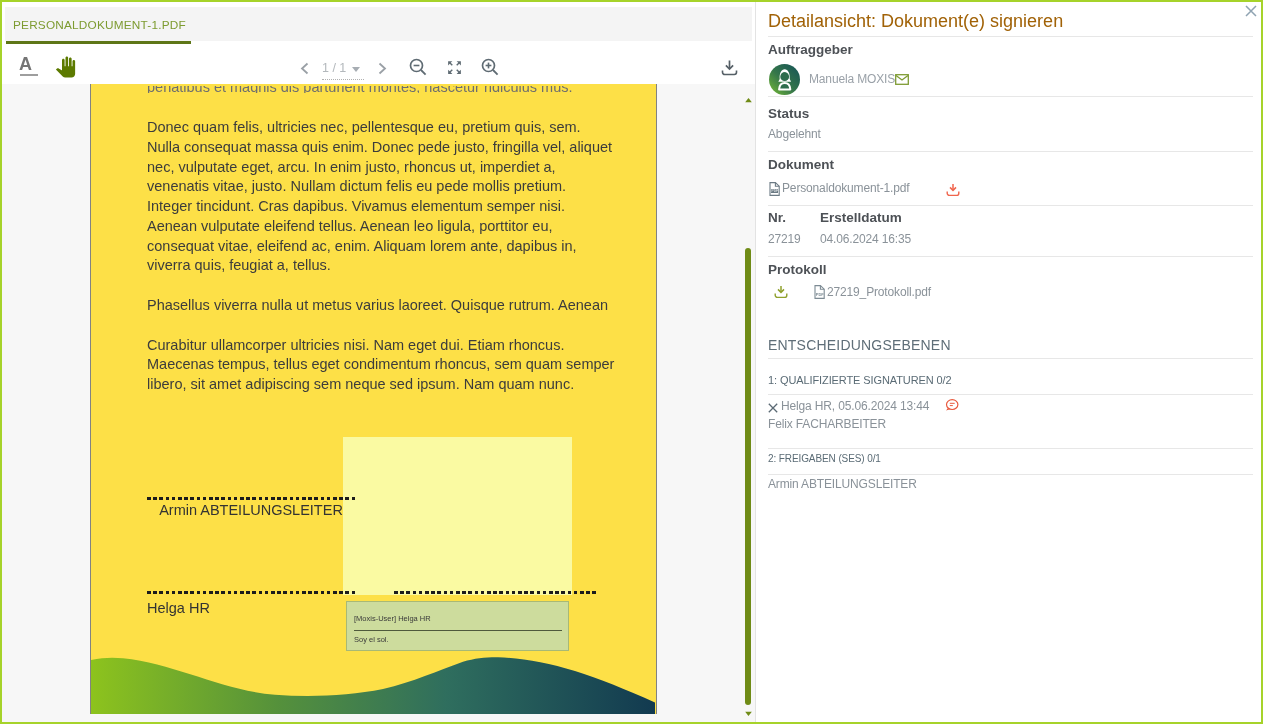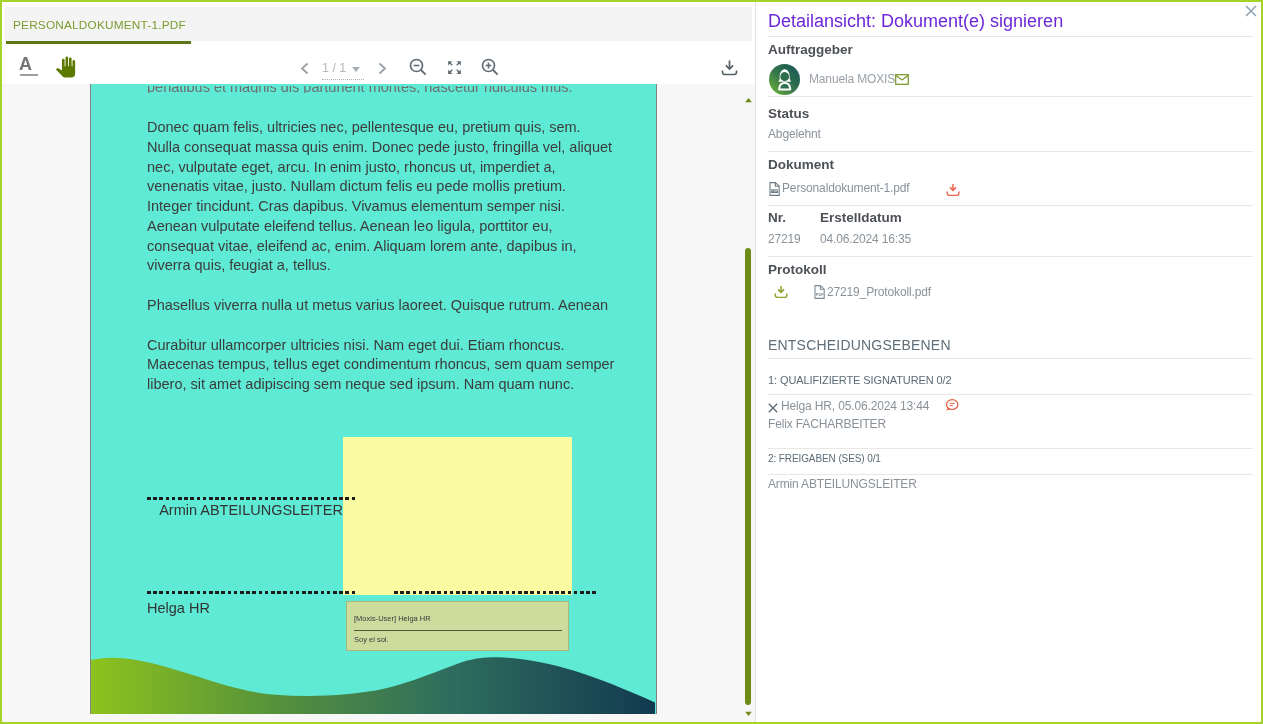--- a/index.html
+++ b/index.html
@@ -49,21 +49,21 @@
     <line x1="12" y1="12" x2="16.6" y2="16.6" stroke="#5f6b73" stroke-width="1.8"></line>
   </svg>
 
 <svg class="abs" style="left:721px;top:59px" width="17" height="17" viewBox="0 0 17 17">
     <path d="M8.5,1.5 v8" stroke="#555f66" stroke-width="1.7" fill="none"></path>
     <path d="M4.9,6.4 L8.5,10 L12.1,6.4" stroke="#555f66" stroke-width="1.7" fill="none"></path>
     <path d="M1.5,11.5 v1.8 a2.2,2.2 0 0 0 2.2,2.2 h9.6 a2.2,2.2 0 0 0 2.2,-2.2 v-1.8" stroke="#555f66" stroke-width="1.6" fill="none"></path>
   </svg>
 
 <div class="abs" id="docarea" style="left:2px;top:84px;width:753px;height:638px;background:#f7f7f7;overflow:hidden">
-  <div class="abs" id="page" style="left:88px;top:0;width:567px;height:630px;background:#5eead4;border-left:1.5px solid #828282;border-right:1.5px solid #828282;box-sizing:border-box;overflow:hidden">
+  <div class="abs" id="page" style="left:88px;top:0;width:567px;height:630px;background:#fde047;border-left:1.5px solid #828282;border-right:1.5px solid #828282;box-sizing:border-box;overflow:hidden">
 
     <div class="abs" style="left:56px;top:2.2px;width:470px;height:7px;overflow:hidden">
       <div style="margin-top:-6.6px;line-height:14.5px;font-size:14.5px;color:#6e6e6e;white-space:nowrap">penatibus et magnis dis parturient montes, nascetur ridiculus mus.</div>
     </div>
 
     <div class="abs" id="doctext" style="left:56px;top:-5.7px;width:470px;font-size:14.5px;line-height:19.8px;color:#3c3c3c;white-space:nowrap">
       <div>&nbsp;</div>
       <div>&nbsp;</div>
       <div>Donec quam felis, ultricies nec, pellentesque eu, pretium quis, sem.</div>
       <div>Nulla consequat massa quis enim. Donec pede justo, fringilla vel, aliquet</div>
@@ -112,21 +112,21 @@
       <polygon points="4,0 8,5 0,5" fill="#6f8b16"></polygon>
     </svg>
   <div class="abs" style="left:743px;top:164px;width:6px;height:457px;border-radius:3px;background:#6f8b16"></div>
   <svg class="abs" style="left:743px;top:627px" width="7" height="5" viewBox="0 0 8 6">
       <polygon points="0,1 8,1 4,6" fill="#6f8b16"></polygon>
     </svg>
 </div>
 
 <div class="abs" style="left:755px;top:2px;width:1px;height:720px;background:#e3e3e3"></div>
 
-<div class="abs" style="left:768px;top:10.5px;font-size:18px;color:#6d28d9">Detailansicht: Dokument(e) signieren</div>
+<div class="abs" style="left:768px;top:10.5px;font-size:18px;color:#a16207">Detailansicht: Dokument(e) signieren</div>
 <svg class="abs" style="left:1245px;top:5px" width="12" height="12" viewBox="0 0 12 12">
     <path d="M1,1 L11,11 M11,1 L1,11" stroke="#8fa3b2" stroke-width="1.5"></path>
   </svg>
 <div class="sep" style="left:768px;top:36px;width:485px"></div>
 
 <div class="lbl" style="left:768px;top:42px">Auftraggeber</div>
 <svg class="abs" style="left:768.5px;top:63.5px" width="31" height="31" viewBox="0 0 31 31">
   <defs>
       <linearGradient id="av" x1="0.85" y1="0.1" x2="0.1" y2="0.85">
     <stop offset="0" stop-color="#1b5a55"></stop>

